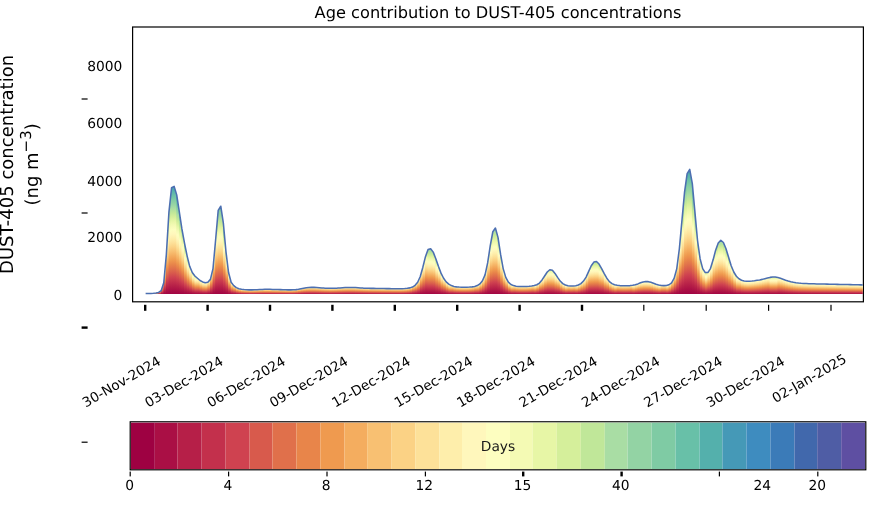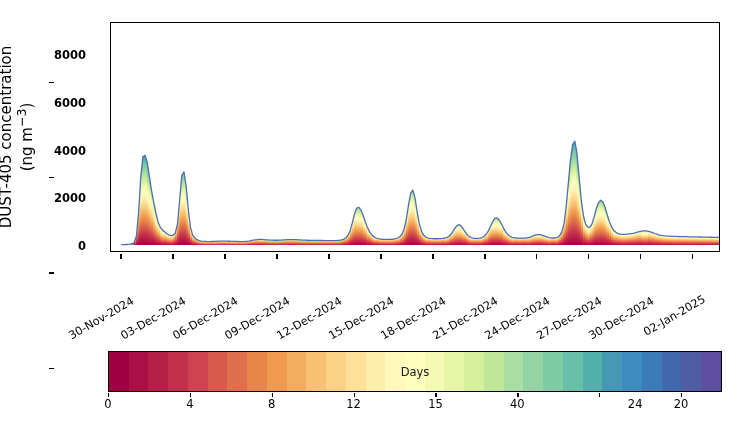--- a/index.html
+++ b/index.html
@@ -23,22 +23,22 @@
 
   
   #ylabel{
     position:absolute;left:-2px;top:22px;width:230px;height:18px;
     transform-origin:0 0;transform:rotate(-90deg) translate(-230px,0);
     text-align:center;font-size:15px;line-height:1.15;white-space:nowrap;
   }
   #ylabel .l2{display:block;}
   #yticklabels{position:absolute;left:58px;top:22px;width:44px;height:230px;}
   #yticklabels .ytick{
-    position:absolute;right:16px;transform:translateY(-50%);
-    font-size:11.5px;text-align:right;white-space:nowrap;font-weight:bold;
+    position:absolute;right:0;transform:translateY(-50%);
+    font-size:11.5px;text-align:right;white-space:nowrap;
   }
   .ytickmark{position:absolute;left:-4.5px;width:4.5px;height:1.2px;background:#000;}
 
   
   #xticklabels{position:absolute;left:110px;top:254px;width:610px;height:70px;}
   #xticklabels .xtick{
     position:absolute;top:4px;font-size:11.3px;white-space:nowrap;
     transform-origin:right top;transform:rotate(-30deg) translate(-100%,0);
   }
   .xtickmark{position:absolute;top:0px;width:1.2px;height:4.5px;background:#000;}
@@ -61,20 +61,21 @@
     position:absolute;top:4px;font-size:11.5px;transform:translateX(-50%);
     white-space:nowrap;
   }
   .cbtickmark{position:absolute;top:0px;width:1.2px;height:4px;background:#000;}
 </style>
 </head>
 <body>
 
 <div id="root">
 
+  <div id="chart-title">Age contribution to DUST-405 concentrations</div>
 
   <div id="ylabel">
     <span>DUST-405 concentration</span>
     <span class="l2"><span>(ng m</span><sup>−3</sup><span>)</span></span>
   </div>
 
   <div id="yticklabels">
       <div class="ytick" style="top: 224.041px;">0</div>
       <div class="ytick" style="top: 176.373px;">2000<div class="ytickmark" style="top: 176.373px;"></div></div>
       <div class="ytick" style="top: 128.705px;">4000<div class="ytickmark" style="top: 128.705px;"></div></div>

